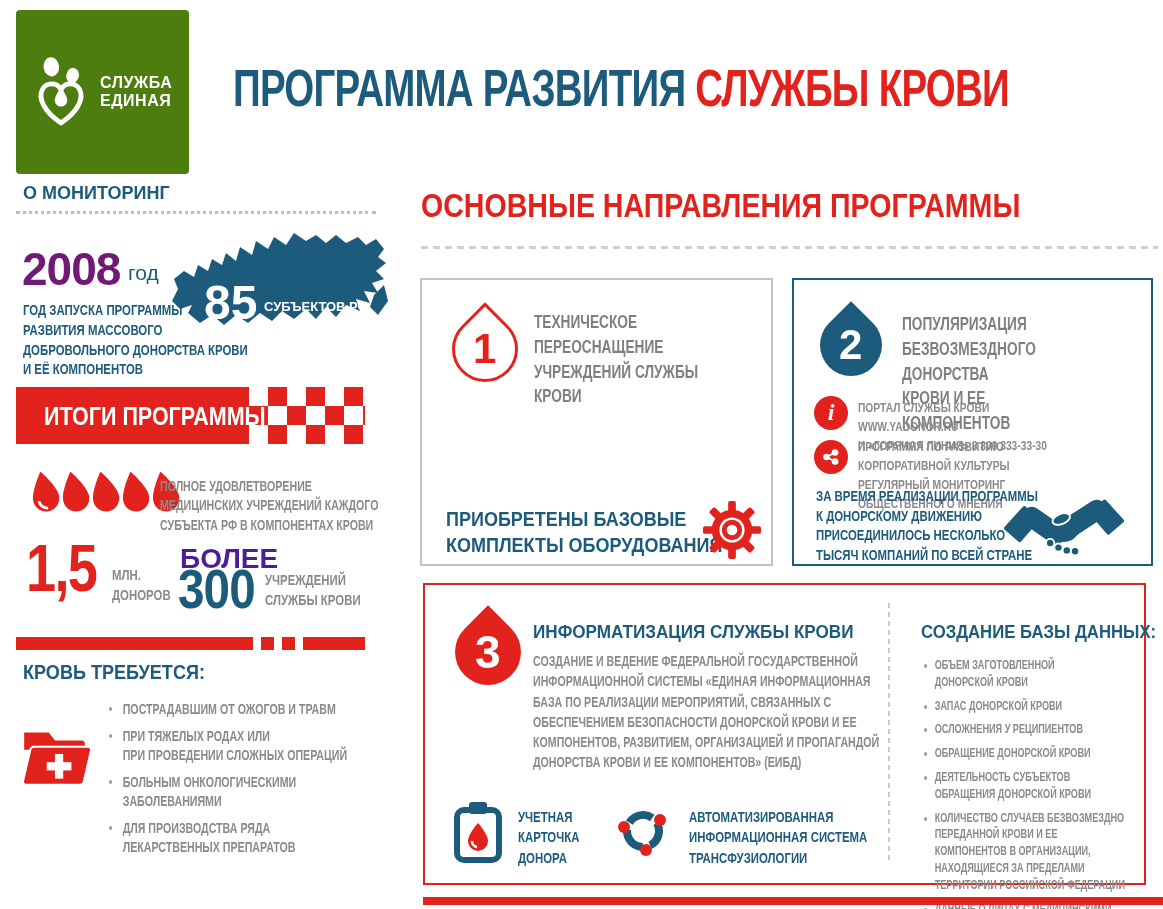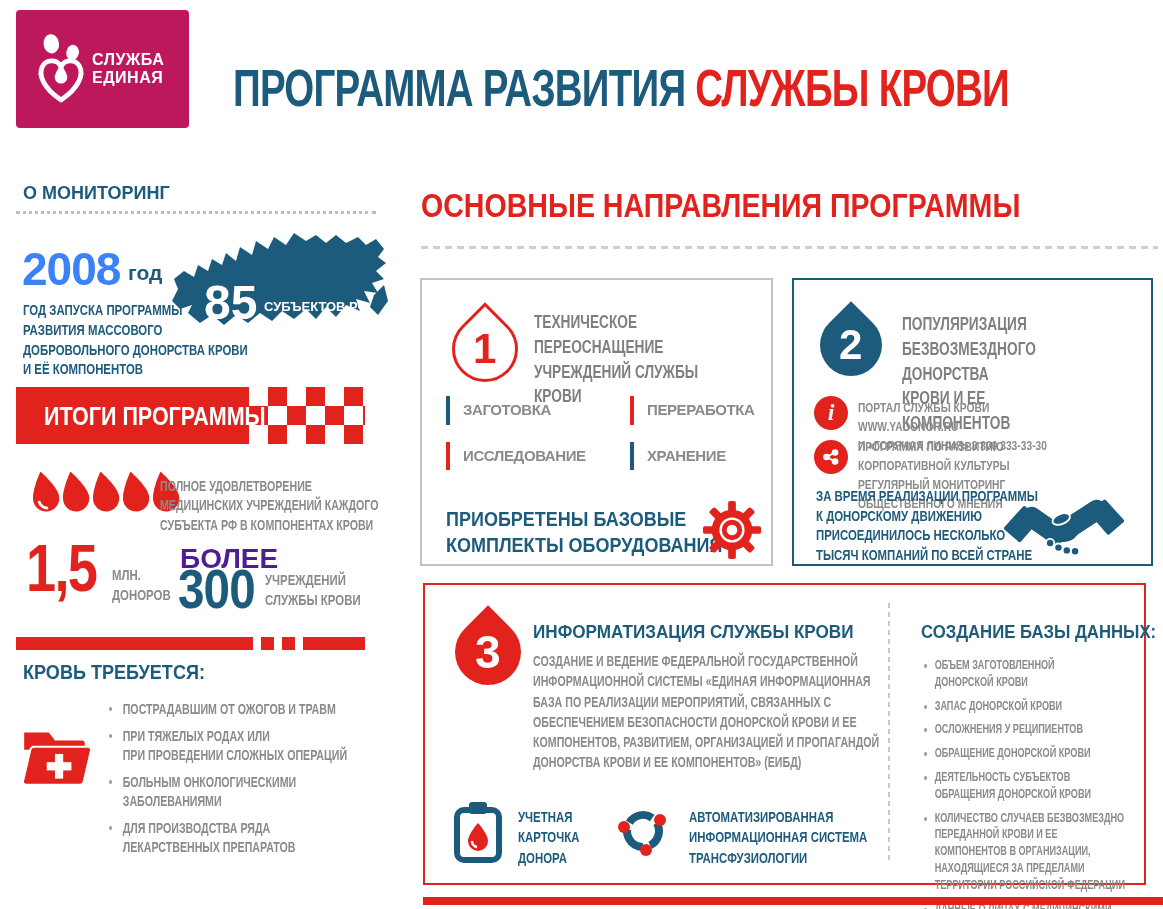--- a/index.html
+++ b/index.html
@@ -4,32 +4,32 @@
 <style>
   html,body{margin:0;padding:0;background:#fff;}
   .page{position:relative;width:1163px;height:909px;background:#fff;overflow:hidden;
         font-family:"Liberation Sans","DejaVu Sans",sans-serif;-webkit-font-smoothing:antialiased;}
   .abs{position:absolute;}
   .pre{white-space:pre-line;}
   .narrow{transform:scaleX(0.76);transform-origin:left top;}
   .cond{transform:scaleX(0.86);transform-origin:left top;}
 
   
-  .logo-box{left:16px;top:10px;width:173px;height:118px;background:#be185d;border-radius:4px;
-            display:flex;align-items:center;padding-left:14px;box-sizing:border-box;}
+  .logo-box{left:16px;top:10px;width:173px;height:164px;background:#4d7c0f;border-radius:4px;
+            display:flex;align-items:center;padding-left:14px;box-sizing:border-box;gap:8px;}
   .logo-text{color:#fff;font-weight:bold;font-size:16px;line-height:1.15;letter-spacing:.5px;}
   .page-title{left:233px;top:58px;font-size:52px;font-weight:bold;white-space:nowrap;
               transform:scaleX(0.74);transform-origin:left top;letter-spacing:-1px;}
   .t-blue{color:#1d5b7c;} .t-red{color:#e2231d;}
 
   
   .about-heading{left:23px;top:183px;font-size:18px;font-weight:bold;color:#1d5b7c;}
   .dotted-line{left:16px;top:211px;width:360px;border-top:3px dotted #bdbdbd;}
-  .year{left:22px;top:242px;font-size:46px;font-weight:bold;color:#3b82f6;letter-spacing:-1px;}
-  .year-unit{left:128px;top:261px;font-size:21px;font-weight:bold;color:#1d5b7c;}
+  .year{left:22px;top:242px;font-size:46px;font-weight:bold;color:#701a75;letter-spacing:-1px;}
+  .year-unit{left:128px;top:261px;font-size:21px;font-weight:normal;color:#1d5b7c;}
   .about-desc{left:23px;top:300px;font-size:15px;font-weight:bold;color:#1d5b7c;line-height:1.32;}
   .russia-map{left:168px;top:226px;}
 
   .results-banner{left:16px;top:387px;width:349px;height:57px;background:#e2231d;}
   .banner-label{position:absolute;left:28px;top:50%;transform:translateY(-50%) scaleX(0.86);
                 transform-origin:left center;color:#fff;font-size:25px;font-weight:bold;white-space:nowrap;}
   .banner-checker{position:absolute;right:0;top:0;width:116px;height:57px;
      background:conic-gradient(#fff 25%,transparent 25% 50%,#fff 50% 75%,transparent 75%);
      background-size:38px 38px;background-position:19px 0;}
   .drops-row{left:28px;top:470px;display:flex;}
@@ -207,26 +207,20 @@
   <div class="abs main-heading">ОСНОВНЫЕ НАПРАВЛЕНИЯ ПРОГРАММЫ</div>
   <div class="abs dashed-line"></div>
 
   <div class="abs card card1">
     <div class="abs drop-badge drop-outline c1-drop">
       <span>1</span>
     </div>
     <div class="abs c1-title pre narrow">ТЕХНИЧЕСКОЕ
 ПЕРЕОСНАЩЕНИЕ
 УЧРЕЖДЕНИЙ СЛУЖБЫ КРОВИ</div>
-    <ul class="abs plain equip-grid">
-        <li style="border-left-color: rgb(29, 91, 124);">ЗАГОТОВКА</li>
-        <li style="border-left-color: rgb(226, 35, 29);">ПЕРЕРАБОТКА</li>
-        <li style="border-left-color: rgb(226, 35, 29);">ИССЛЕДОВАНИЕ</li>
-        <li style="border-left-color: rgb(29, 91, 124);">ХРАНЕНИЕ</li>
-      </ul>
     <div class="abs c1-result pre">ПРИОБРЕТЕНЫ БАЗОВЫЕ
 КОМПЛЕКТЫ ОБОРУДОВАНИЯ</div>
     <svg class="abs gear-icon" width="60" height="60" viewBox="0 0 62 62">
       <g fill="#e2231d">
         <rect x="27" y="1" width="8" height="12" rx="2"></rect>
         <rect x="27" y="1" width="8" height="12" rx="2" transform="rotate(45 31 31)"></rect>
         <rect x="27" y="1" width="8" height="12" rx="2" transform="rotate(90 31 31)"></rect>
         <rect x="27" y="1" width="8" height="12" rx="2" transform="rotate(135 31 31)"></rect>
         <rect x="27" y="1" width="8" height="12" rx="2" transform="rotate(180 31 31)"></rect>
         <rect x="27" y="1" width="8" height="12" rx="2" transform="rotate(225 31 31)"></rect>

